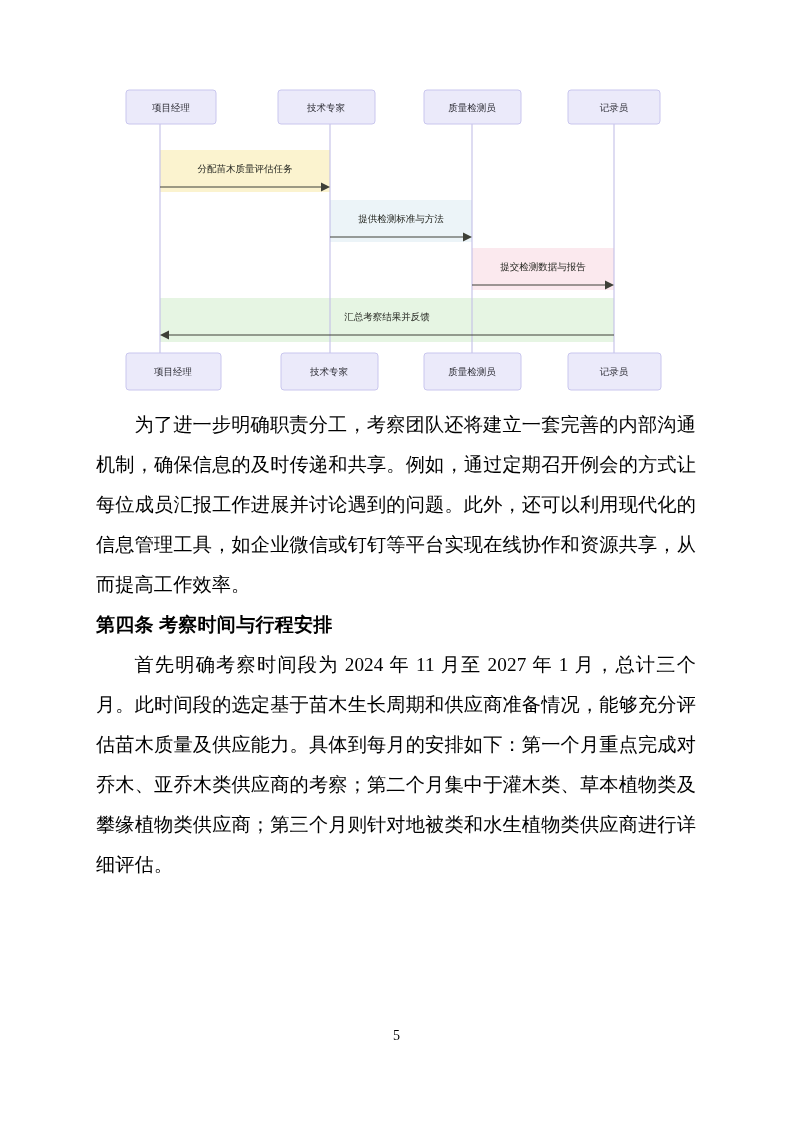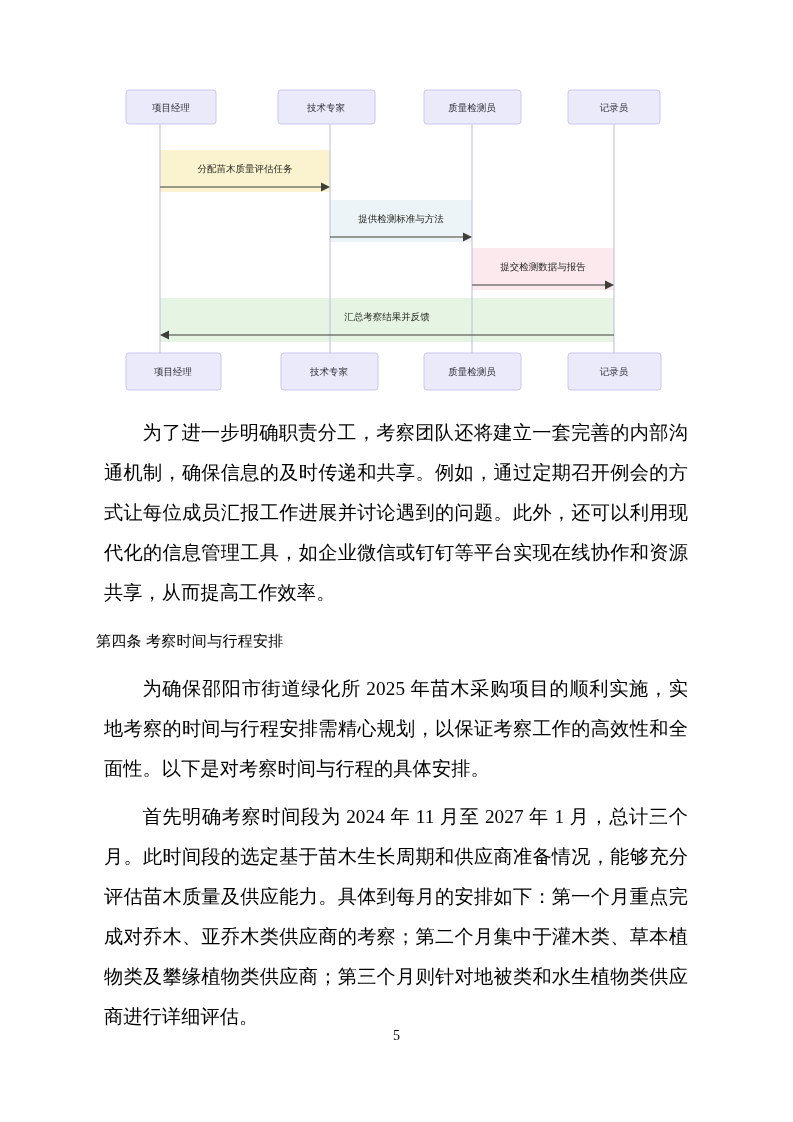--- a/index.html
+++ b/index.html
@@ -69,33 +69,33 @@
   }
 
   
   .content {
     position: absolute;
     left: 96px;
     top: 405px;
     width: 600px;
   }
   p.body-par {
-    margin: 8px;
+    margin: 0;
     font-size: 19.2px;
     line-height: 40px;
     text-align: justify;
     text-justify: inter-ideograph;
     text-indent: 2em;
     letter-spacing: 0.1px;
   }
   h2.heading {
     margin: 0;
-    font-size: 15px;
+    font-size: 19px;
     line-height: 40px;
-    font-weight: normal;
+    font-weight: bold;
     text-indent: 0;
     letter-spacing: 0.3px;
   }
   .page-number {
     position: absolute;
     left: 0;
     right: 0;
     top: 1028px;
     text-align: center;
     font-size: 14px;
@@ -178,19 +178,18 @@
         <rect class="actor-box-rect" x="450" y="281" width="93" height="37" rx="3"></rect>
         <text class="actor-label" x="496" y="300">记录员</text>
       </g>
 
     </svg>
   </div>
 
   <div class="content">
     <p class="body-par">为了进一步明确职责分工，考察团队还将建立一套完善的内部沟通机制，确保信息的及时传递和共享。例如，通过定期召开例会的方式让每位成员汇报工作进展并讨论遇到的问题。此外，还可以利用现代化的信息管理工具，如企业微信或钉钉等平台实现在线协作和资源共享，从而提高工作效率。</p>
     <h2 class="heading">第四条 考察时间与行程安排</h2>
-    <p class="body-par">为确保邵阳市街道绿化所 2025 年苗木采购项目的顺利实施，实地考察的时间与行程安排需精心规划，以保证考察工作的高效性和全面性。以下是对考察时间与行程的具体安排。</p>
     <p class="body-par">首先明确考察时间段为 2024 年 11 月至 2027 年 1 月，总计三个月。此时间段的选定基于苗木生长周期和供应商准备情况，能够充分评估苗木质量及供应能力。具体到每月的安排如下：第一个月重点完成对乔木、亚乔木类供应商的考察；第二个月集中于灌木类、草本植物类及攀缘植物类供应商；第三个月则针对地被类和水生植物类供应商进行详细评估。</p>
   </div>
 
   <div class="page-number">5</div>
 
 </div>
 
 </body></html>

